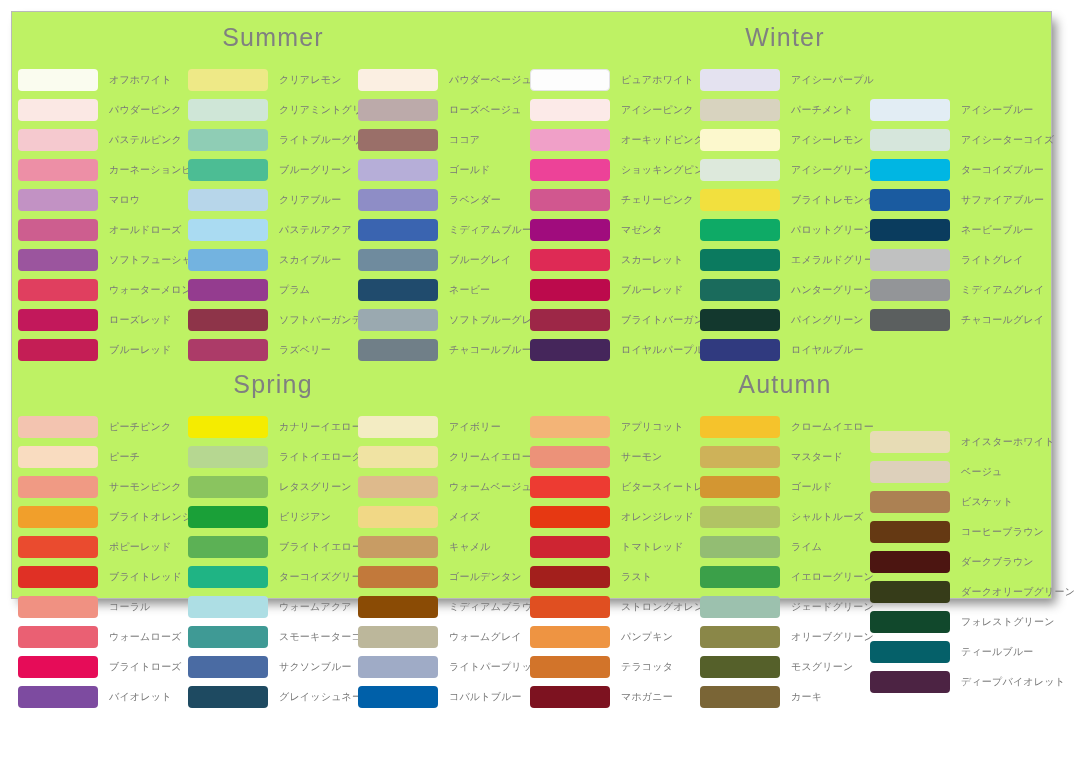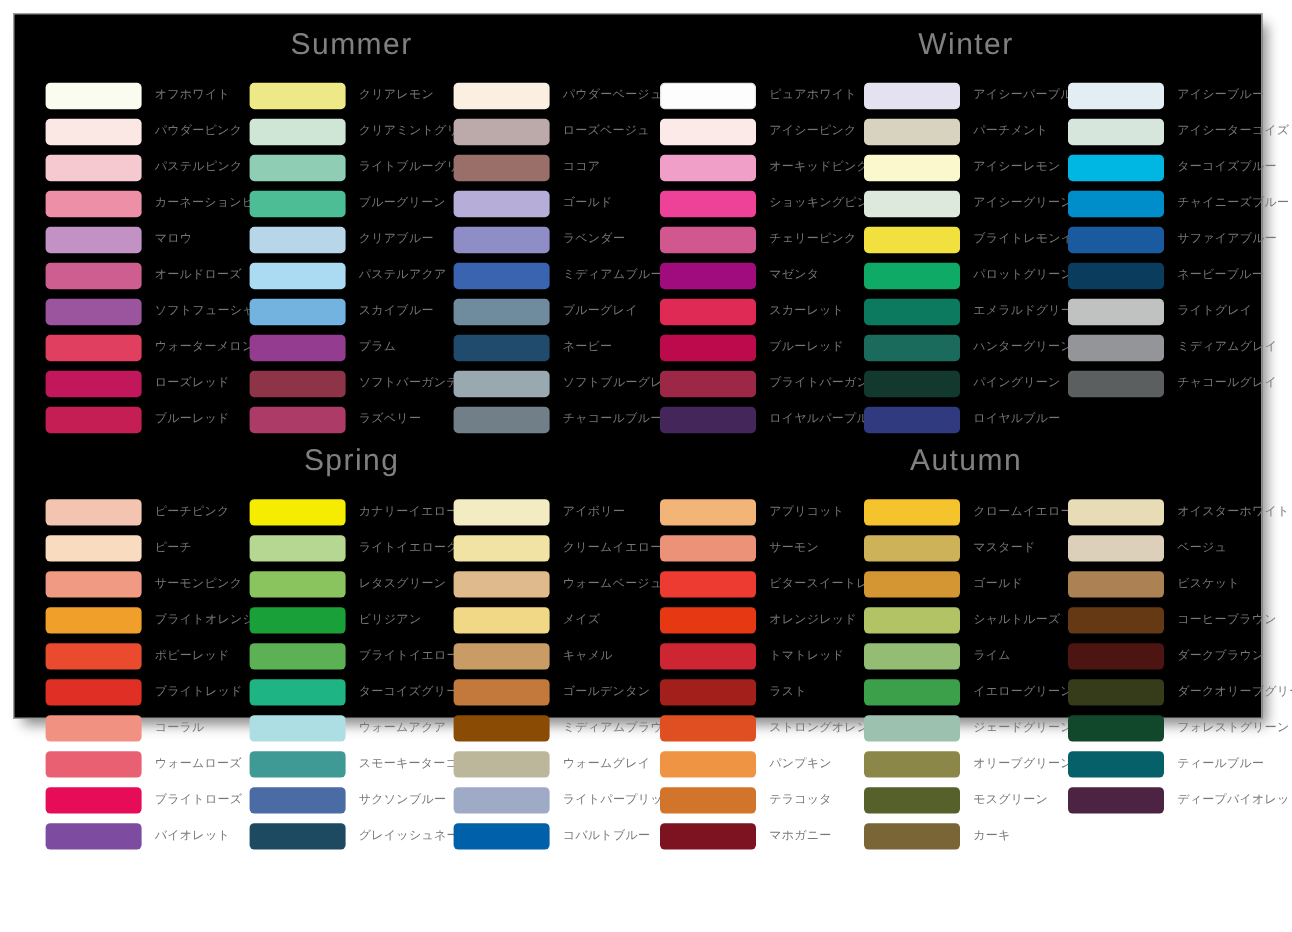--- a/index.html
+++ b/index.html
@@ -13,25 +13,24 @@
     font-family: "Liberation Sans", "DejaVu Sans", sans-serif;
     overflow: hidden;
   }
 
   .page-card {
     position: absolute;
     left: 11px;
     top: 11px;
     width: 1041px;
     height: 588px;
-    background: #000000;
+    background: #bef264;
     border: 1px solid #b9b9b9;
     box-shadow: 6px 7px 10px -2px rgba(0,0,0,0.45);
     box-sizing: border-box;
-    padding-left: 20px;
   }
 
   .seasons-grid {
     position: relative;
     width: 100%;
     height: 100%;
   }
 
   .season-block {
     position: absolute;
@@ -55,20 +54,21 @@
 
   .season-columns {
     display: flex;
     flex-direction: row;
   }
 
   .swatch-column {
     width: 170px;
     display: flex;
     flex-direction: column;
+    justify-content: center;
   }
 
   .swatch-row {
     display: flex;
     flex-direction: row;
     align-items: center;
     height: 30px;
   }
 
   .swatch-chip {
@@ -317,24 +317,20 @@
             </div>
             <div class="swatch-row">
               <div class="swatch-chip" style="background: rgb(214, 230, 220);"></div>
               <div class="swatch-label">アイシーターコイズ</div>
             </div>
             <div class="swatch-row">
               <div class="swatch-chip" style="background: rgb(0, 182, 227);"></div>
               <div class="swatch-label">ターコイズブルー</div>
             </div>
             <div class="swatch-row">
-              <div class="swatch-chip" style="background: rgb(0, 142, 203);"></div>
-              <div class="swatch-label">チャイニーズブルー</div>
-            </div>
-            <div class="swatch-row">
               <div class="swatch-chip" style="background: rgb(26, 91, 160);"></div>
               <div class="swatch-label">サファイアブルー</div>
             </div>
             <div class="swatch-row">
               <div class="swatch-chip" style="background: rgb(10, 60, 94);"></div>
               <div class="swatch-label">ネービーブルー</div>
             </div>
             <div class="swatch-row">
               <div class="swatch-chip" style="background: rgb(192, 193, 193);"></div>
               <div class="swatch-label">ライトグレイ</div>

